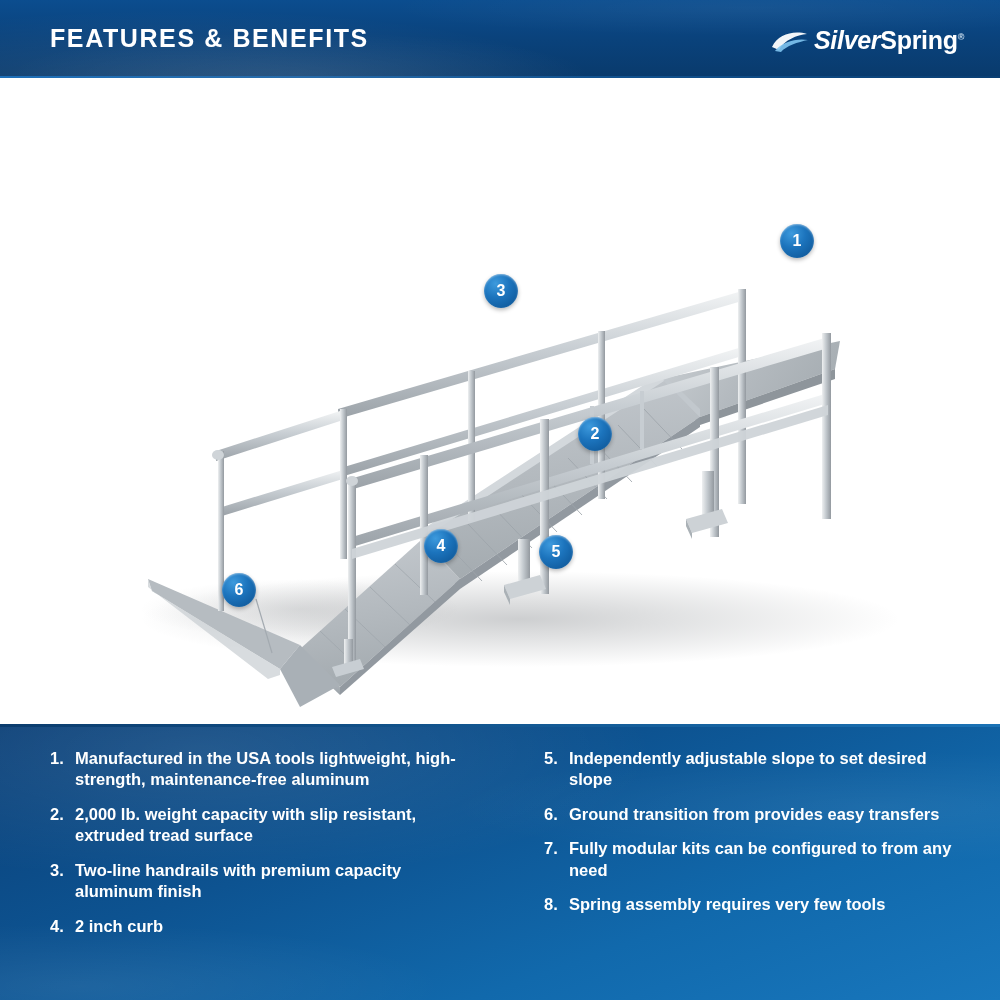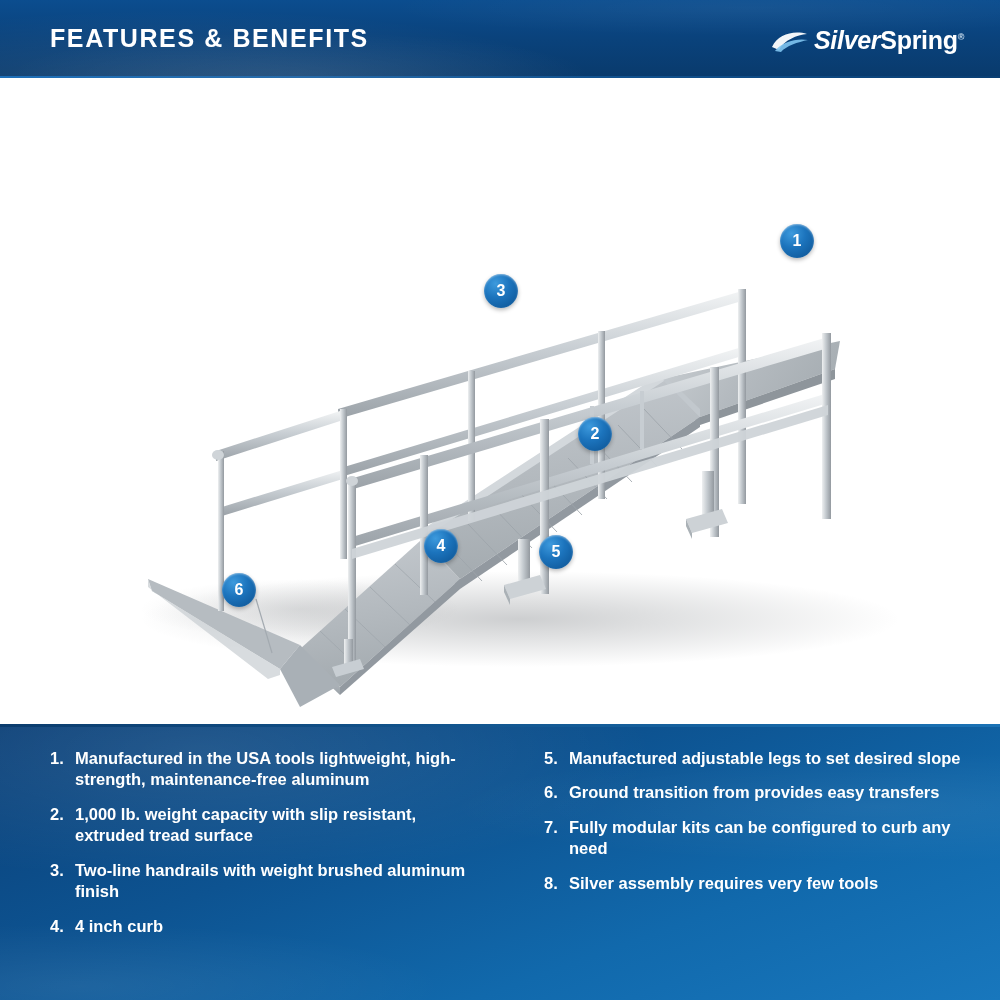--- a/index.html
+++ b/index.html
@@ -272,47 +272,47 @@
     <div class="footer-rule"></div>
     <div class="cols">
 
       <div class="col left">
         <div class="item">
           <span class="num">1.</span>
           <span class="txt">Manufactured in the USA tools lightweight, high-strength, maintenance-free aluminum</span>
         </div>
         <div class="item">
           <span class="num">2.</span>
-          <span class="txt">1,000 lb. weight capacity with slip resistant, extruded tread surface</span>
+          <span class="txt">2,000 lb. weight capacity with slip resistant, extruded tread surface</span>
         </div>
         <div class="item">
           <span class="num">3.</span>
-          <span class="txt">Two-line handrails with weight brushed aluminum finish</span>
+          <span class="txt">Two-line handrails with premium capacity aluminum finish</span>
         </div>
         <div class="item">
           <span class="num">4.</span>
-          <span class="txt">4 inch curb</span>
+          <span class="txt">2 inch curb</span>
         </div>
       </div>
 
       <div class="col right">
         <div class="item">
           <span class="num">5.</span>
-          <span class="txt">Manufactured adjustable legs to set desired slope</span>
+          <span class="txt">Independently adjustable slope to set desired slope</span>
         </div>
         <div class="item">
           <span class="num">6.</span>
           <span class="txt">Ground transition from provides easy transfers</span>
         </div>
         <div class="item">
           <span class="num">7.</span>
-          <span class="txt">Fully modular kits can be configured to curb any need</span>
+          <span class="txt">Fully modular kits can be configured to from any need</span>
         </div>
         <div class="item">
           <span class="num">8.</span>
-          <span class="txt">Silver assembly requires very few tools</span>
+          <span class="txt">Spring assembly requires very few tools</span>
         </div>
       </div>
 
     </div>
   </div>
 
 </div>
 
 </body></html>

